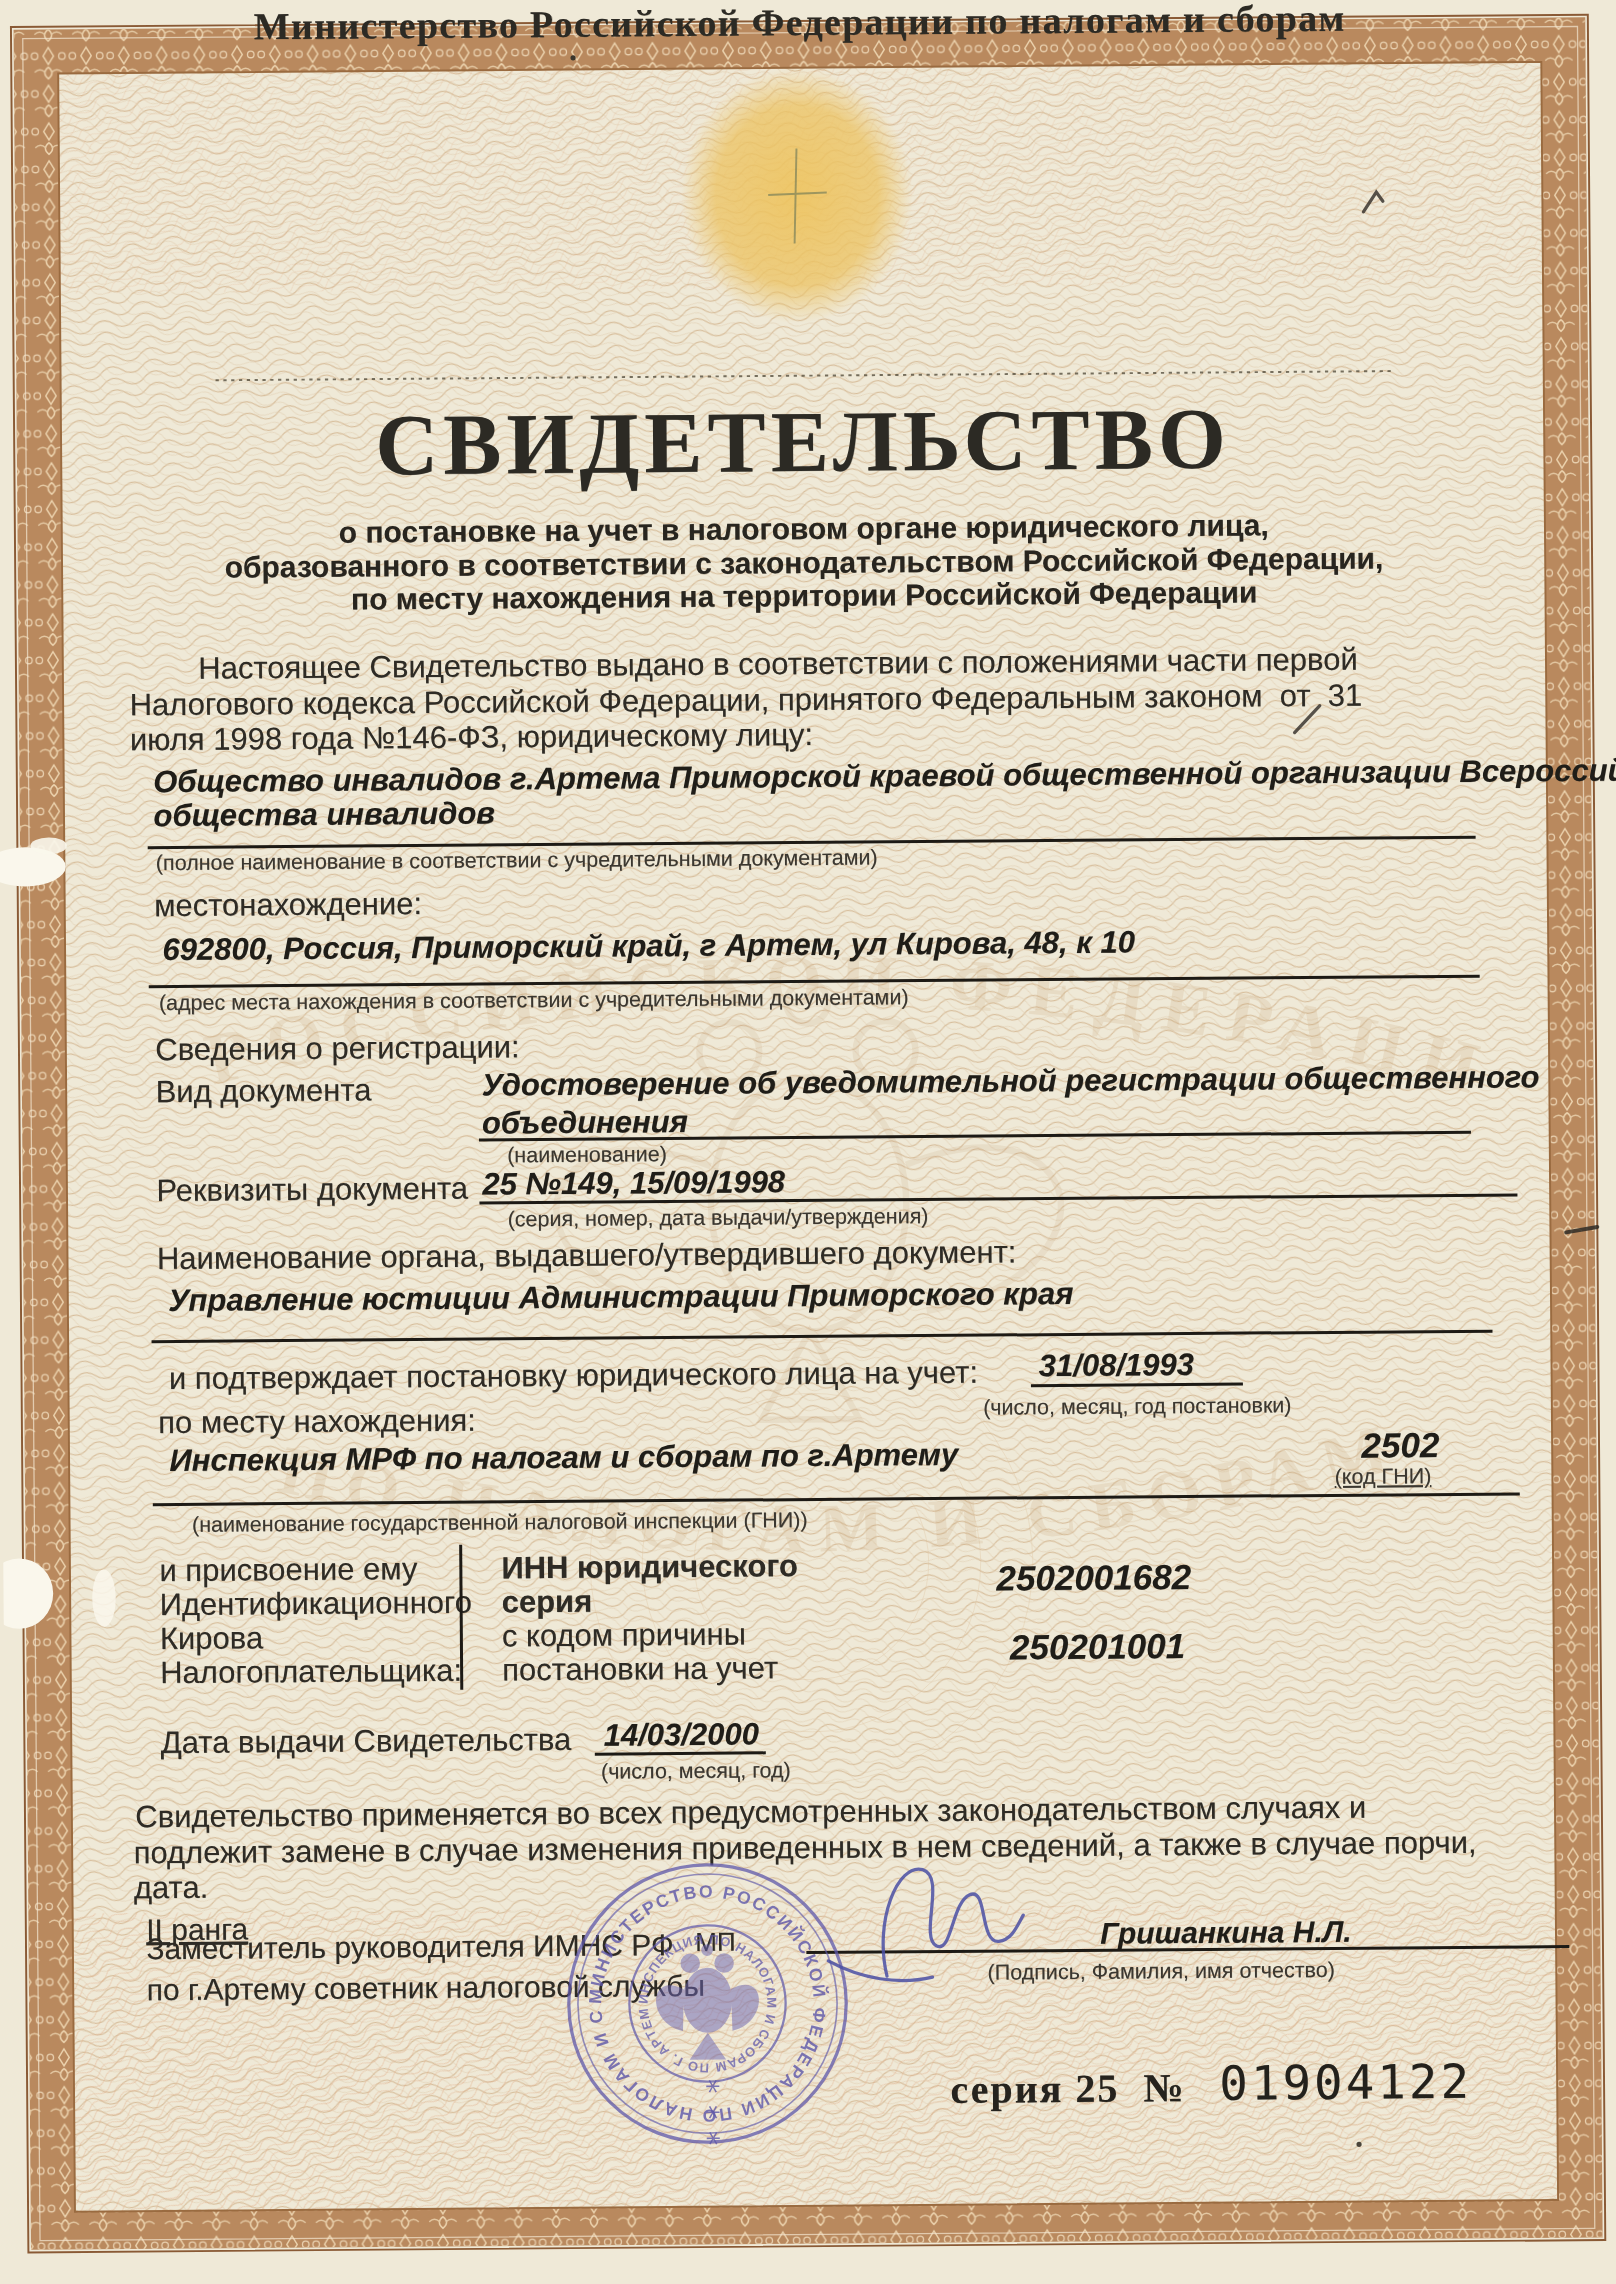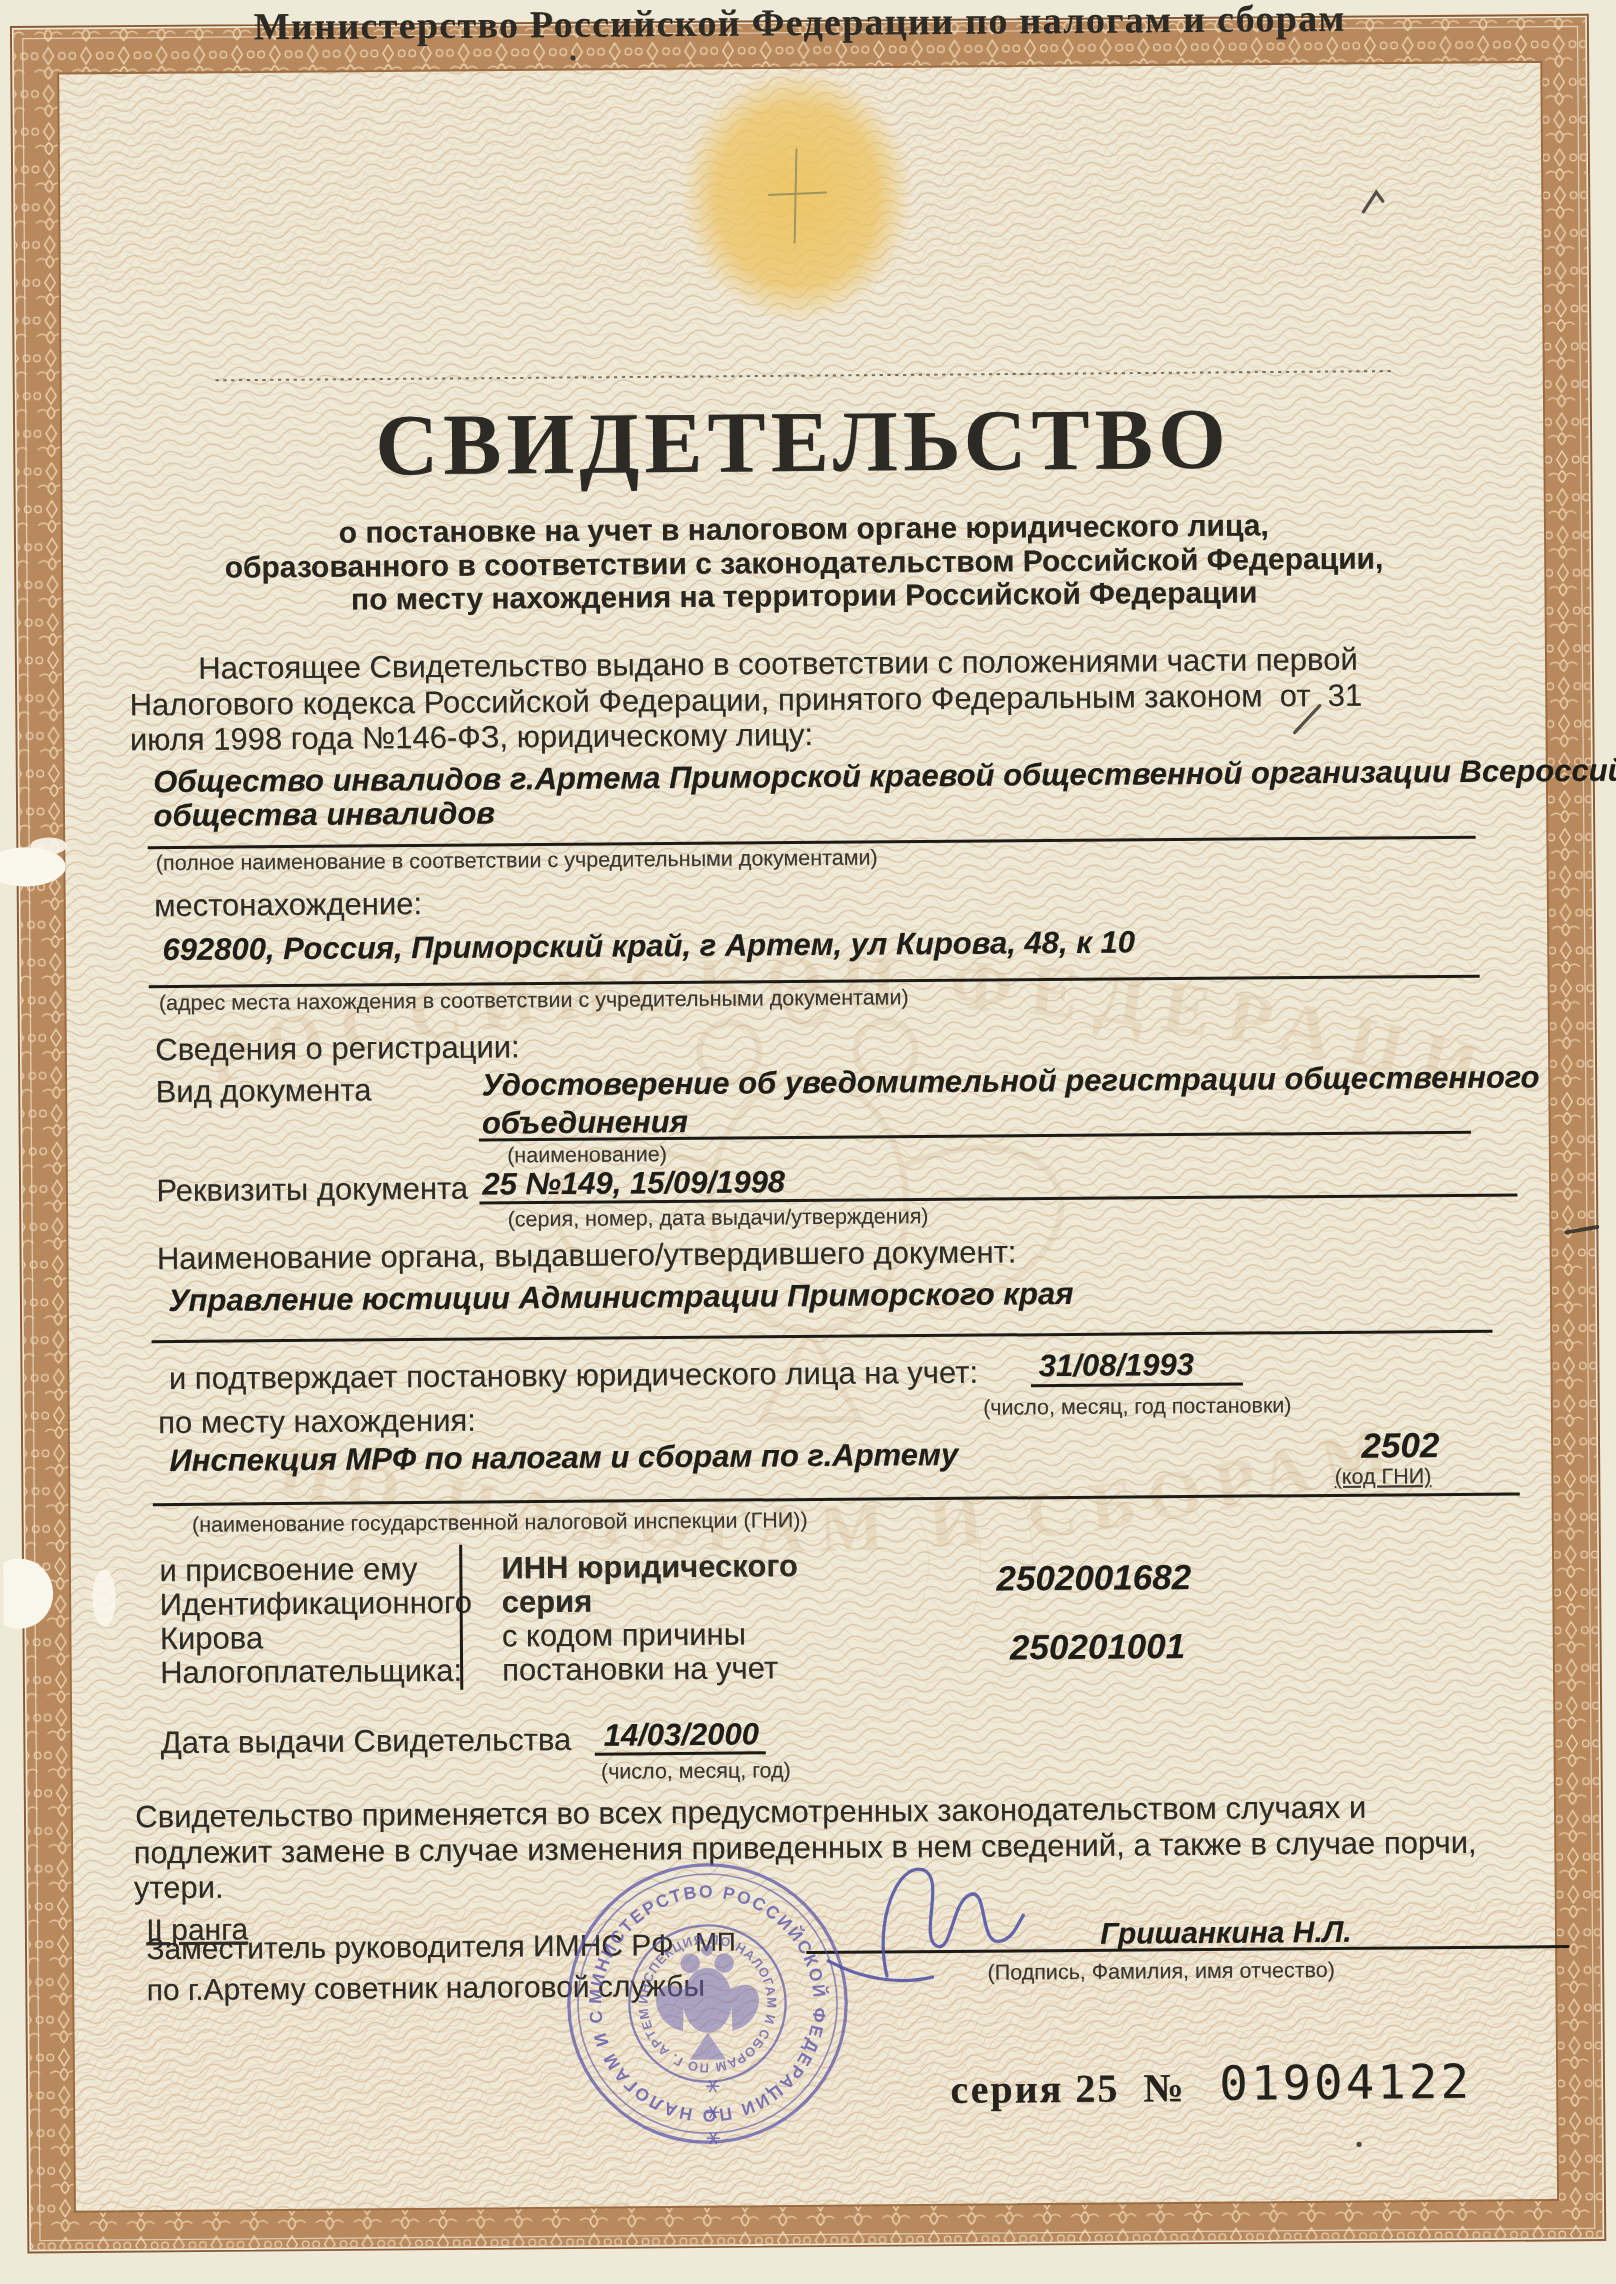--- a/index.html
+++ b/index.html
@@ -169,21 +169,21 @@
     <div class="t bi52" style="left:993px;top:1560px;">2502001682</div>
     <div class="t bi52" style="left:1006px;top:1629px;">250201001</div>
 
     <div class="t b48" style="left:156px;top:1720px;">Дата выдачи Свидетельства</div>
     <div class="t bi" style="left:599px;top:1716px;">14/03/2000</div>
     <div class="rule" style="left:590px;top:1751px;width:171px;"></div>
     <div class="t cap" style="left:596px;top:1758px;">(число, месяц, год)</div>
 
     <div class="t b48" style="left:130px;top:1794px;">Свидетельство применяется во всех предусмотренных законодательством случаях и</div>
     <div class="t b48" style="left:128px;top:1830px;">подлежит замене в случае изменения приведенных в нем сведений, а также в случае порчи,</div>
-    <div class="t b48" style="left:128px;top:1865px;">утери.</div>
+    <div class="t b48" style="left:128px;top:1865px;">дата.</div>
 
     <div class="t" style="left:140px;top:1927px;font-size:30px;">Заместитель руководителя ИМНС РФ</div>
     <div class="t" style="left:689px;top:1926px;font-size:26px;">МП</div>
     <div class="t bi" style="left:1094px;top:1919px;font-size:30px;">Гришанкина Н.Л.</div>
     <div class="rule" style="left:800px;top:1951px;width:763px;"></div>
     <div class="t cap" style="left:981px;top:1962px;">(Подпись, Фамилия, имя отчество)</div>
     <div class="t" style="left:140px;top:1968px;font-size:30px;">по г.Артему советник налоговой службы</div>
     <div class="t" style="left:140px;top:1908px;font-size:30px;text-decoration:underline;">II ранга</div>
 
     <div class="t series" style="left:943px;top:2067px;">серия 25  №</div>

